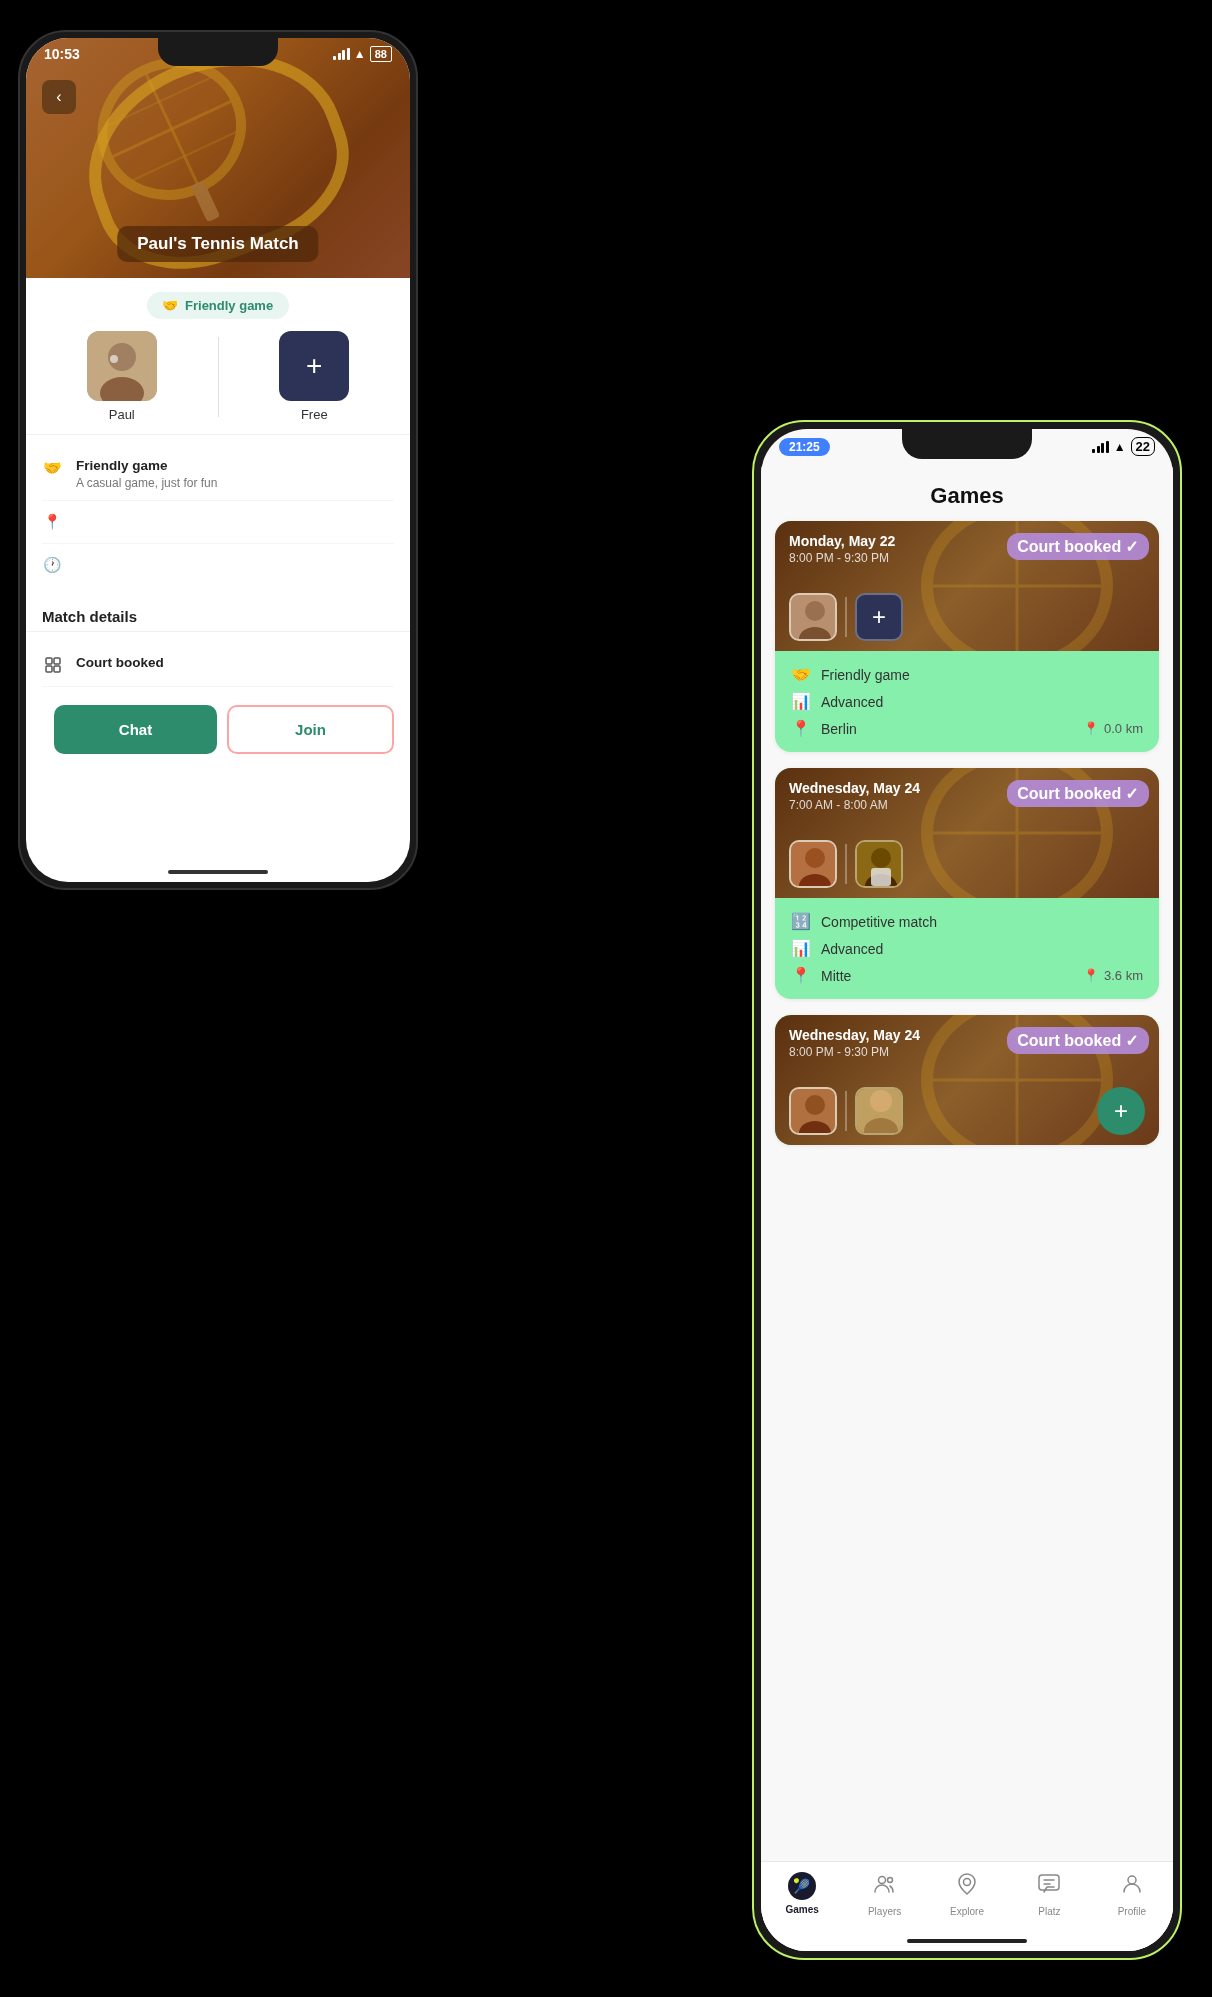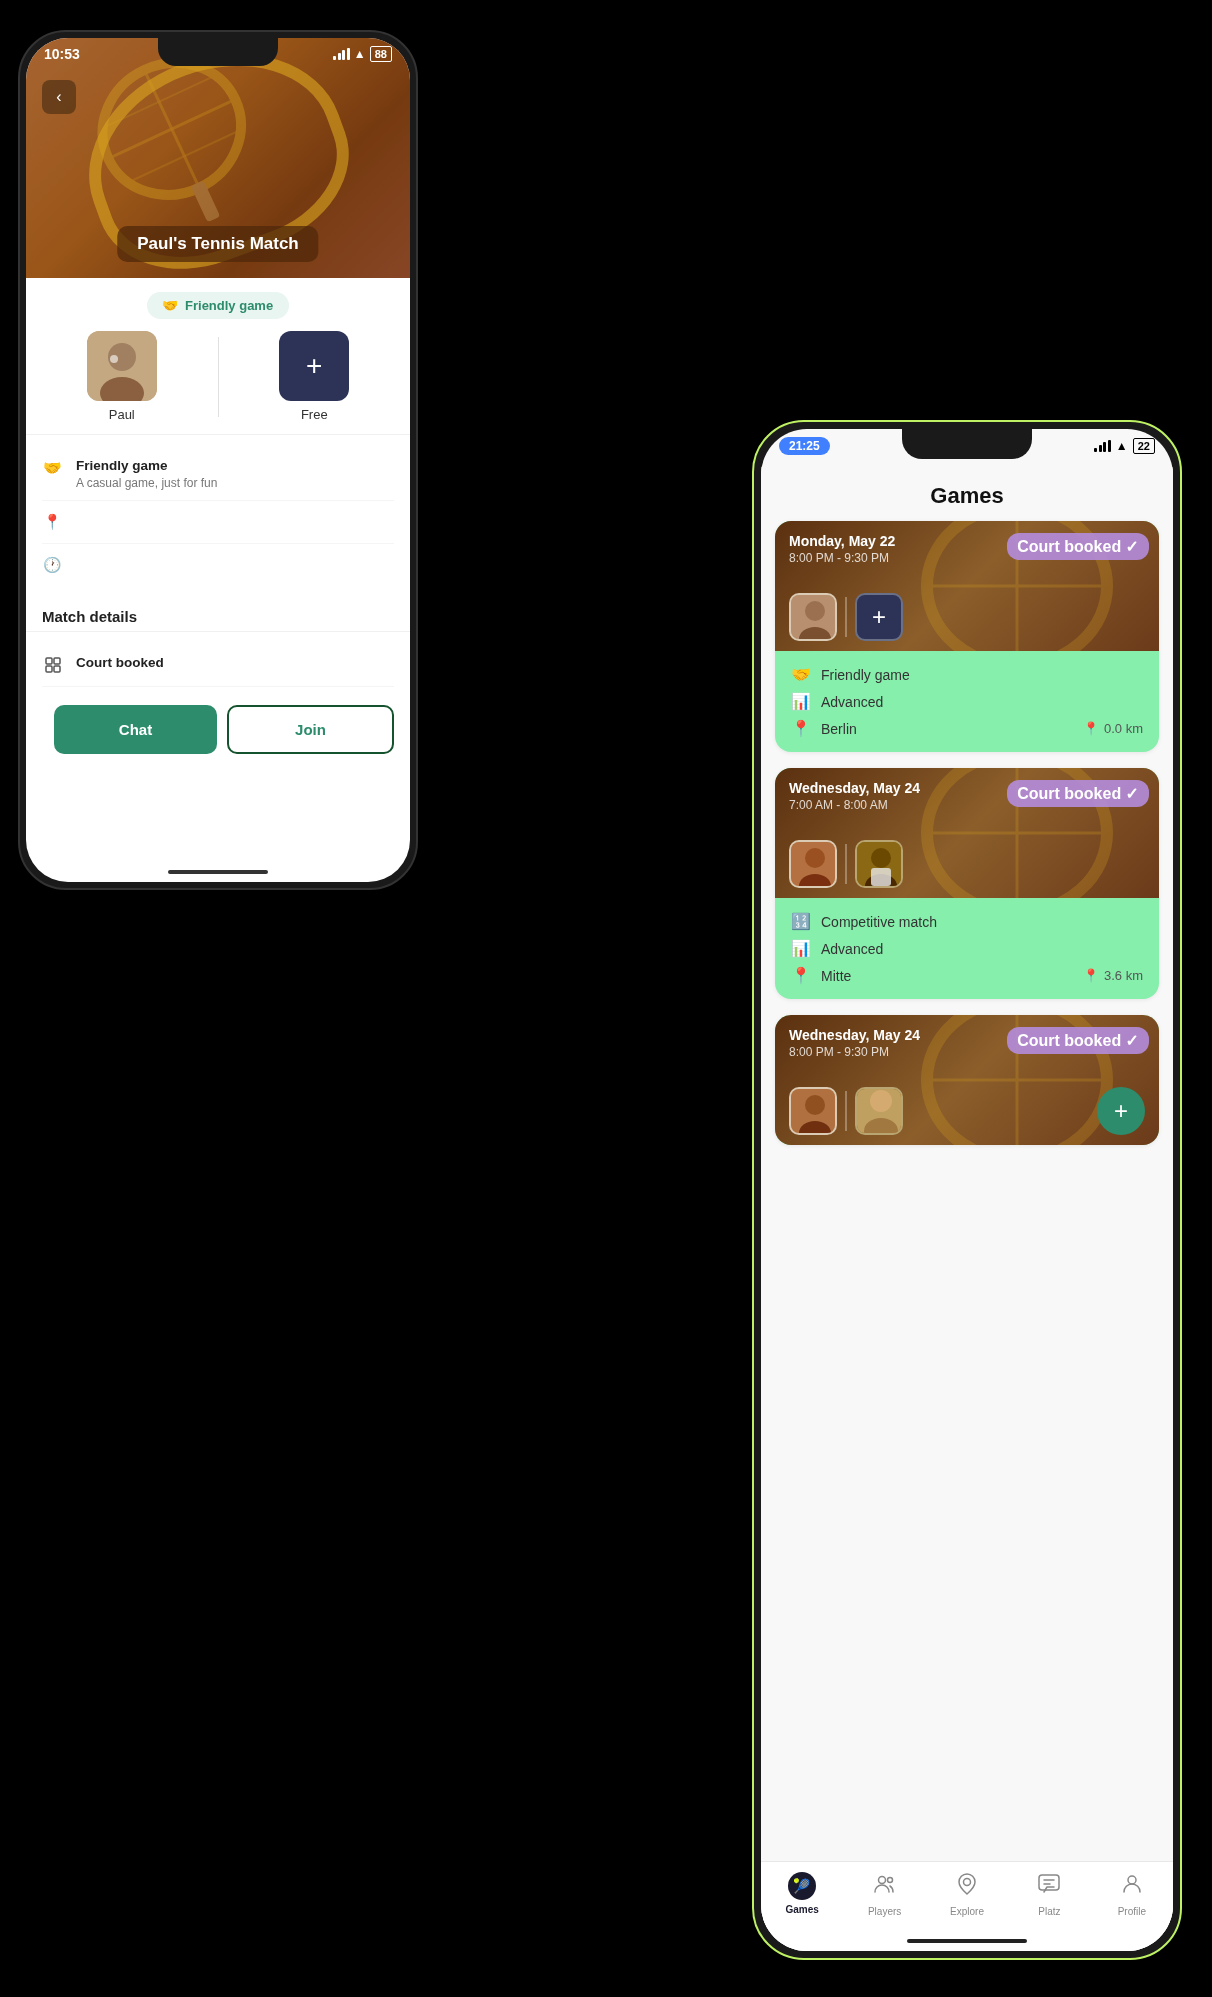--- a/index.html
+++ b/index.html
@@ -217,21 +217,21 @@
       border-radius: 10px;
       padding: 14px;
       font-size: 15px;
       font-weight: 600;
       cursor: pointer;
     }
     .btn-join {
       flex: 1;
       background: #fff;
       color: #2d8c6b;
-      border: 2px solid #14532d;
+      border: 2px solid #fca5a5;
       border-radius: 10px;
       padding: 14px;
       font-size: 15px;
       font-weight: 600;
       cursor: pointer;
     }
     .phone1-home-indicator {
       position: absolute;
       bottom: 8px; left: 50%;
       transform: translateX(-50%);
@@ -611,21 +611,21 @@
     <div class="phone2-status">
       <span class="status-pill">21:25</span>
       <div style="display:flex;align-items:center;gap:5px;">
         <div class="signal-bars">
           <span></span>
             <span></span>
             <span></span>
             <span></span>
         </div>
         <span style="font-size:12px;">▲</span>
-        <span style="font-size:11px;border:1.5px solid #000;border-radius:2px;padding:1px 4px;">22</span>
+        <span style="font-size:13px;border:1.5px solid #000;border-radius:7px;padding:1px 4px;">22</span>
       </div>
     </div>
 
     <div class="phone2-content">
       <div class="games-title">Games</div>
 
       <div class="game-card">
         <div class="game-card-header">
           <svg style="position:absolute;inset:0;width:100%;height:100%;opacity:0.25" viewBox="0 0 300 130">
             <ellipse cx="200" cy="65" rx="90" ry="80" fill="none" stroke="#daa520" stroke-width="12"></ellipse>

